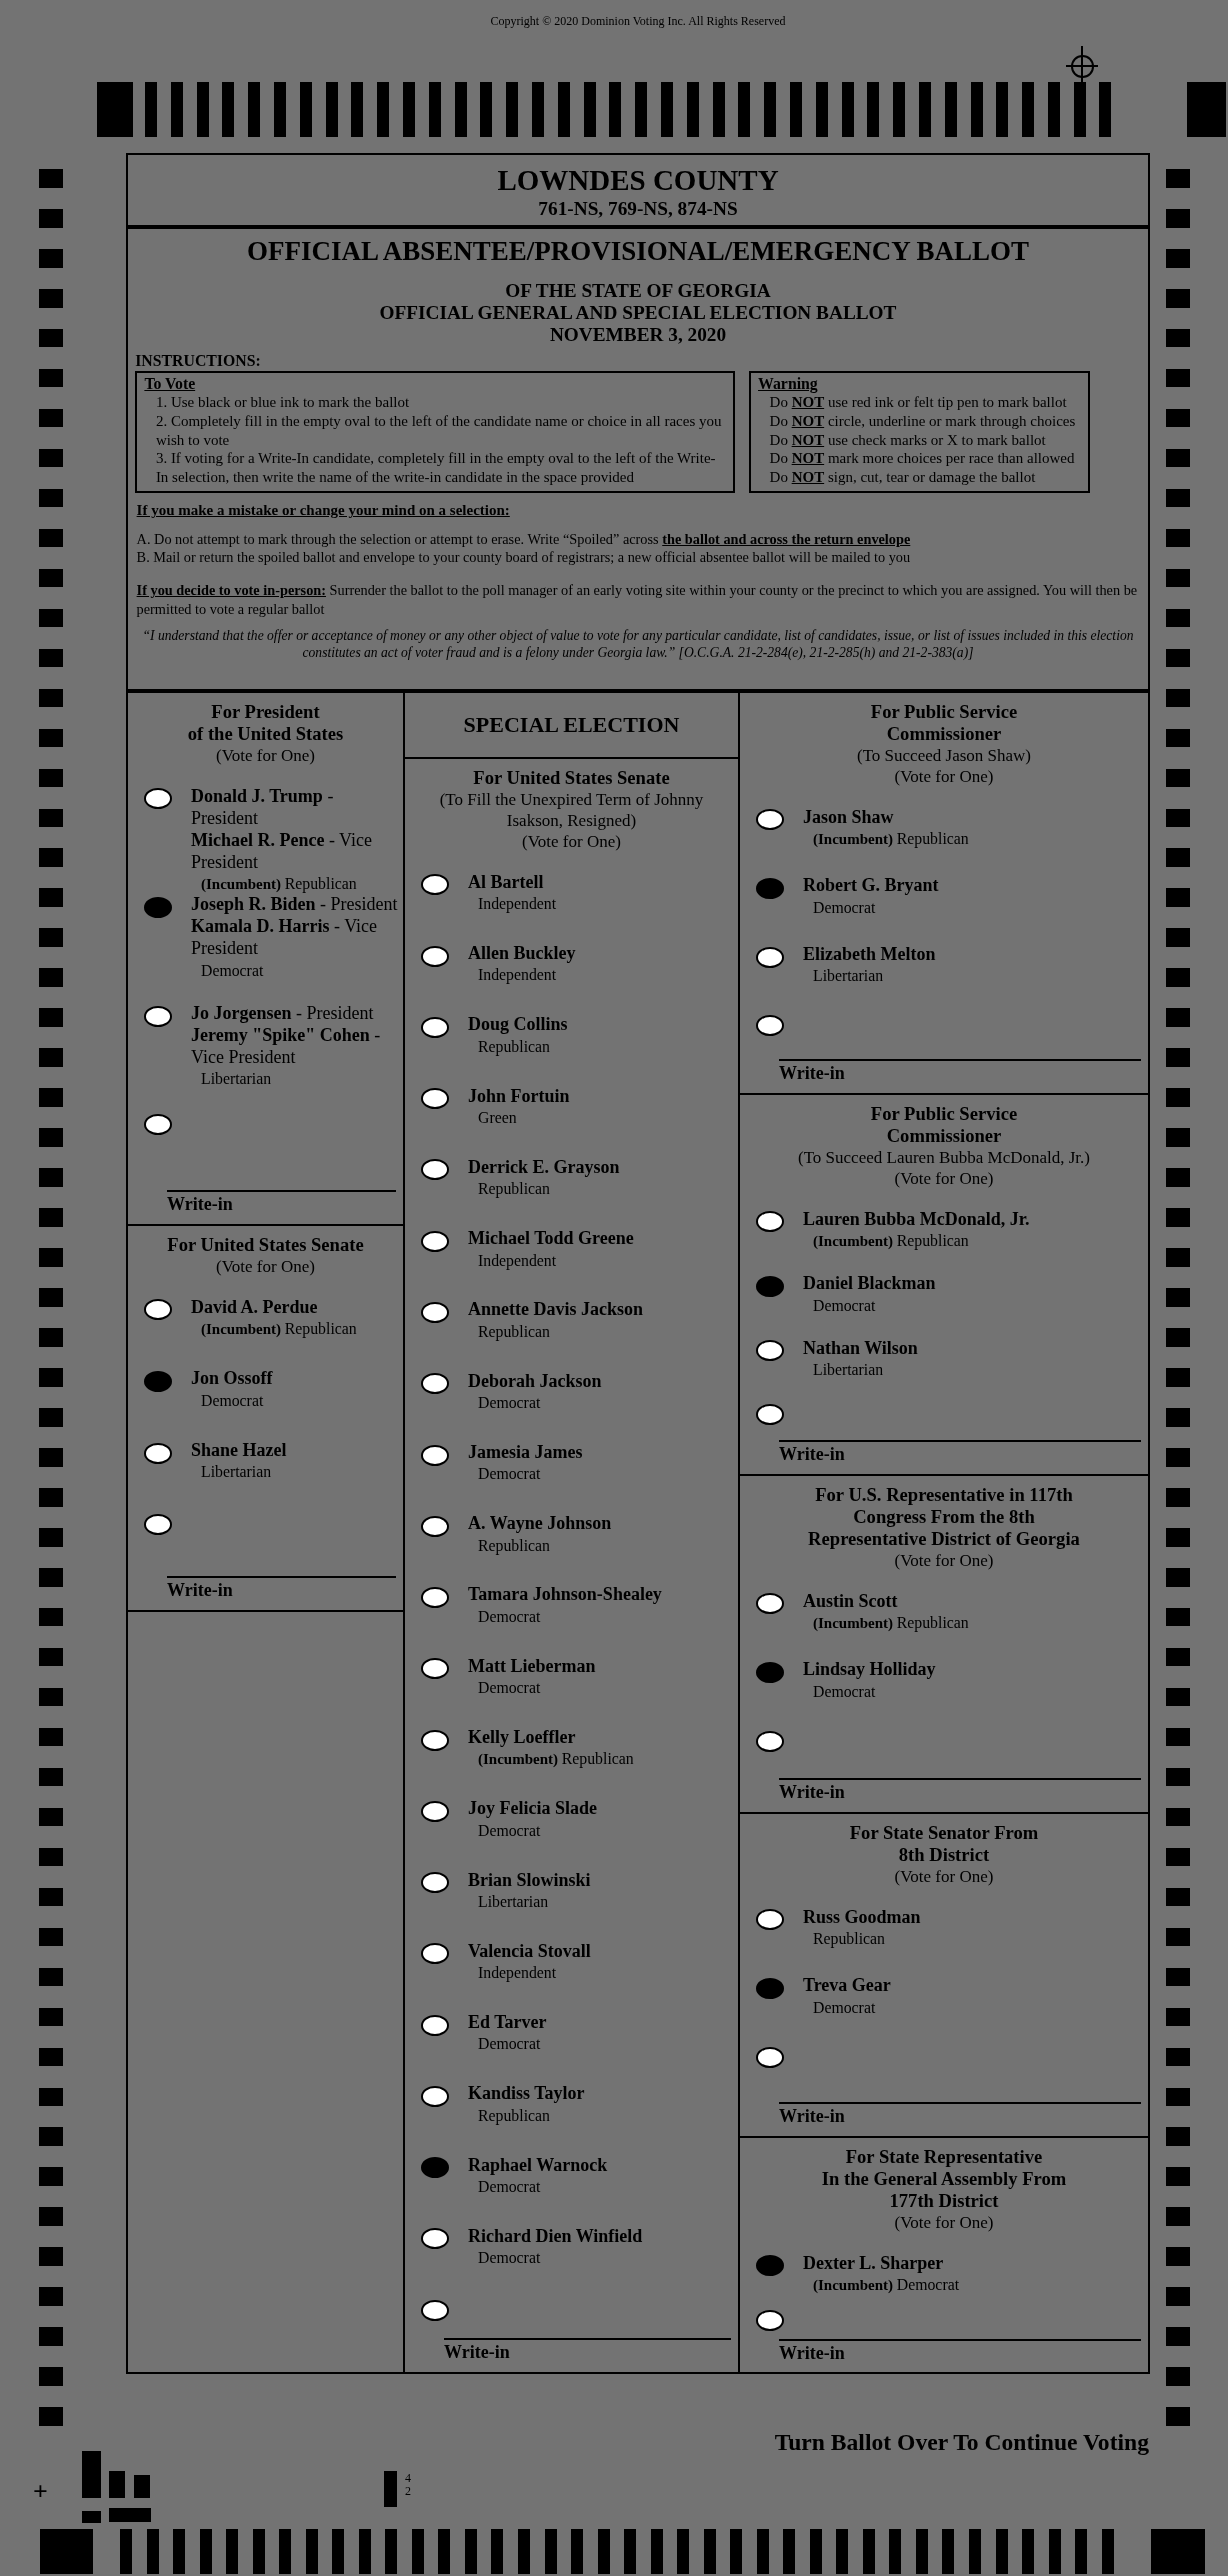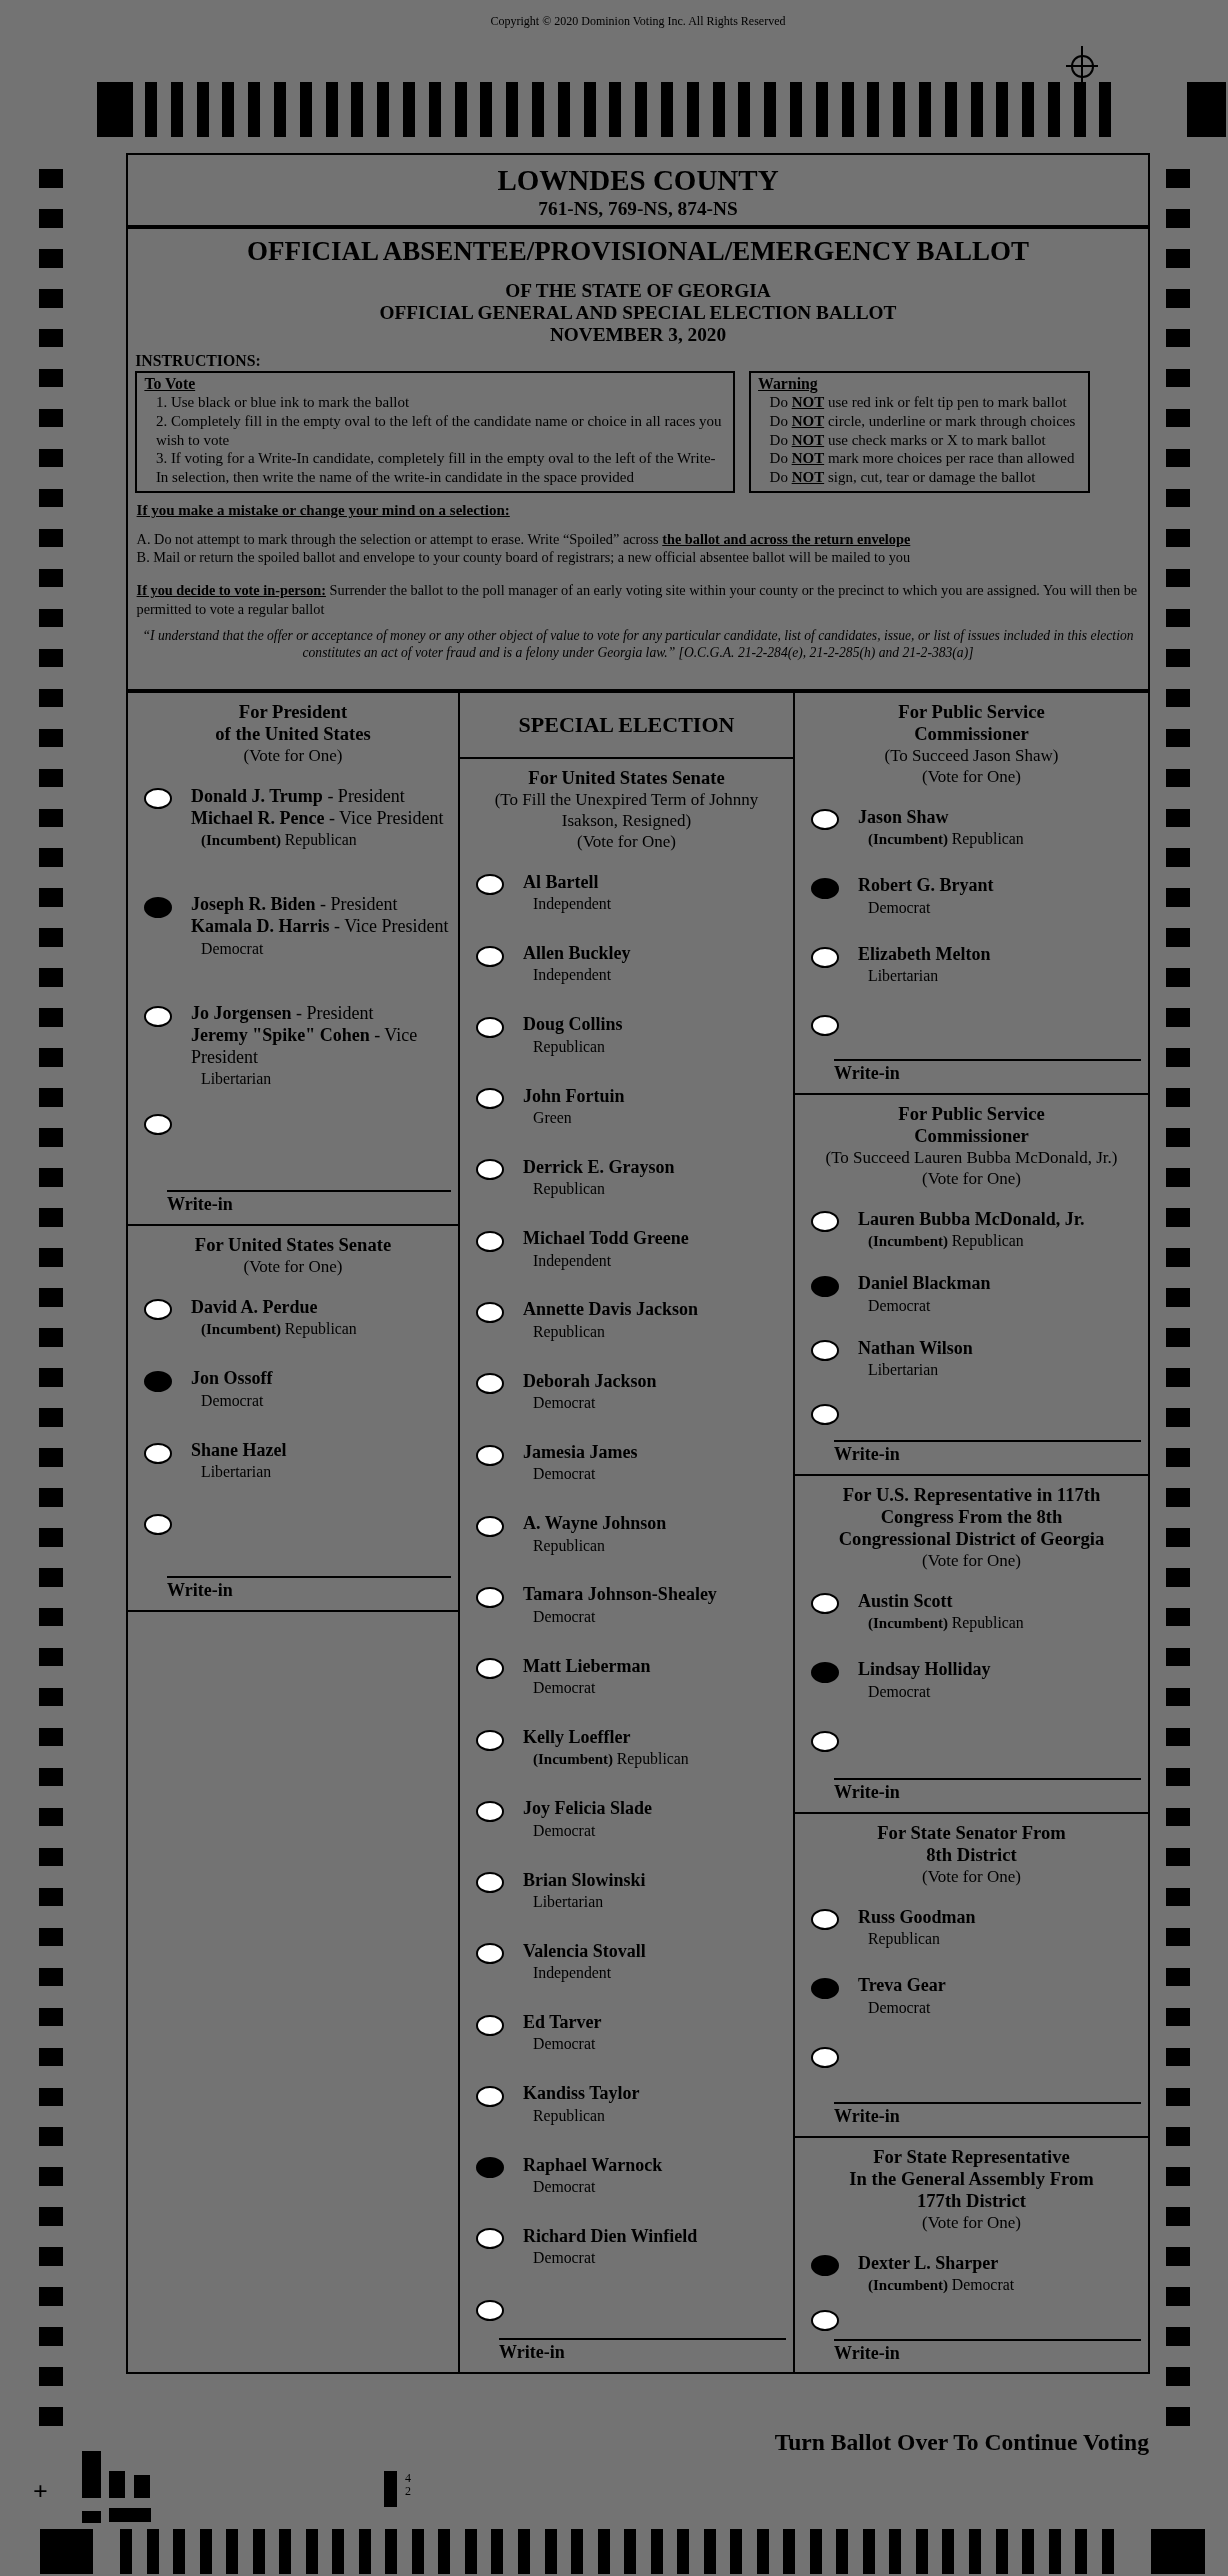--- a/index.html
+++ b/index.html
@@ -44,21 +44,21 @@
   .m-title{font-weight:bold;text-decoration:underline;font-size:15px;}
   .m-items{margin-top:10px;}
   .u{text-decoration:underline;}
   .inperson{margin-top:14.3px;}
   .fraud{font-style:italic;text-align:center;font-size:13.6px;line-height:17px;margin:8.6px 13px 0 13px;}
   .hdr-bottom{height:3.6px;background:#000;}
 
   
   .cols{display:flex;height:1680px;}
   .col{position:relative;display:flex;flex-direction:column;}
-  .col-0{width:330px;}
+  .col-0{width:275px;}
   .col-1{width:333px;border-left:2.1px solid #000;border-right:2.1px solid #000;}
   .col-2{flex:1;}
   .banner{height:64px;border-bottom:2.1px solid #000;display:flex;align-items:center;justify-content:center;
           font-size:22px;font-weight:bold;}
   .race{position:relative;display:flex;flex-direction:column;overflow:hidden;border-bottom:2.1px solid #000;}
   .r-c0-0{height:531px;}
   .r-c0-1{height:384px;}
   .r-c1-0{height:1613px;border-bottom:0;}
   .r-c2-0{height:400px;}
   .r-c2-1{height:379px;}
@@ -664,21 +664,21 @@
               <span class="oval"></span>
             </div>
             <div class="writein">
               <div class="wlabel">Write-in</div>
             </div>
           </div>
           <div class="race r-c2-2">
             <div class="rtitle">
               <div>For U.S. Representative in 117th</div>
               <div>Congress From the 8th</div>
-              <div>Congressional District of Georgia</div>
+              <div>Representative District of Georgia</div>
             </div>
             <div class="rvote">(Vote for One)</div>
             <div class="cand">
               <span class="oval"></span>
               <div class="cand-text">
                 <div class="nrow"><b>Austin Scott</b></div>
                 <div class="party"><b>(Incumbent) </b><span>Republican</span></div>
               </div>
             </div>
             <div class="cand">

